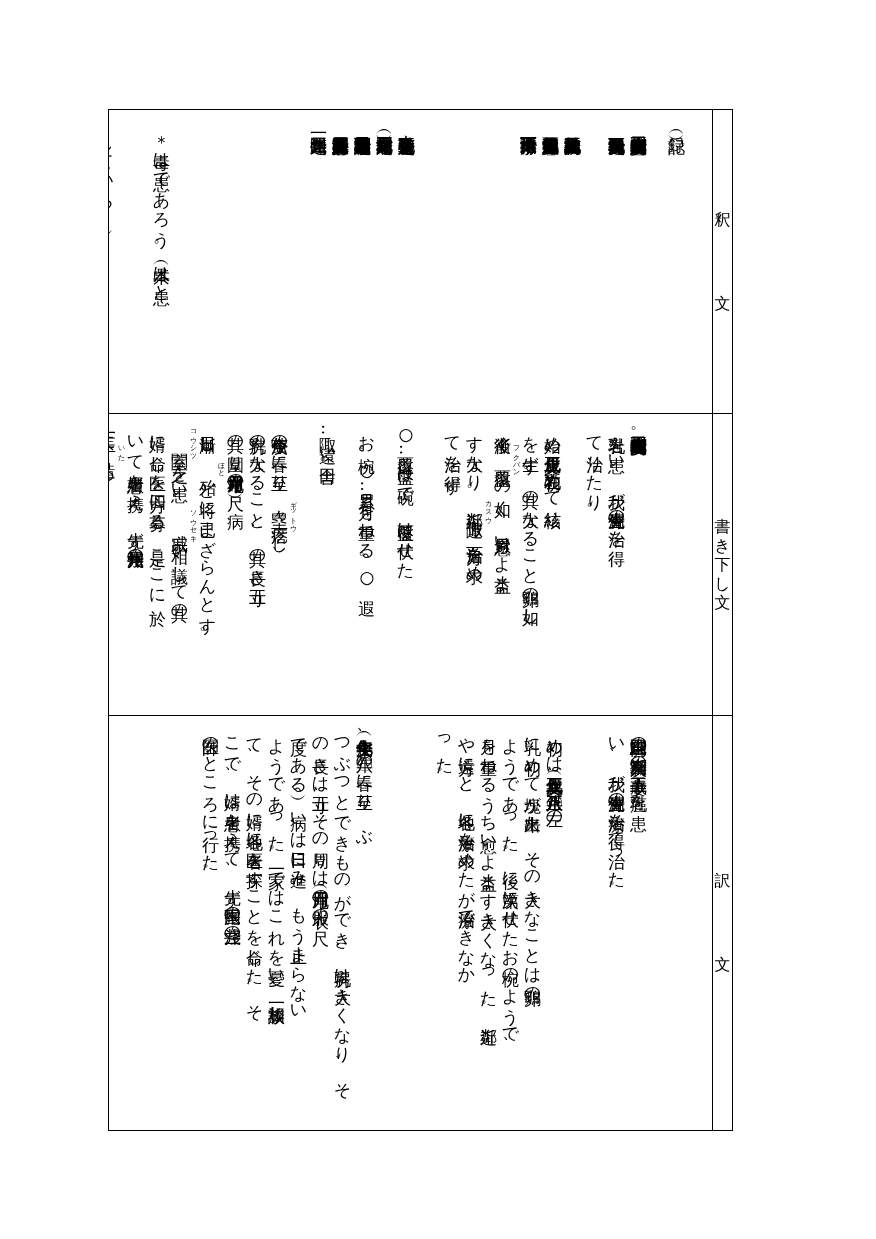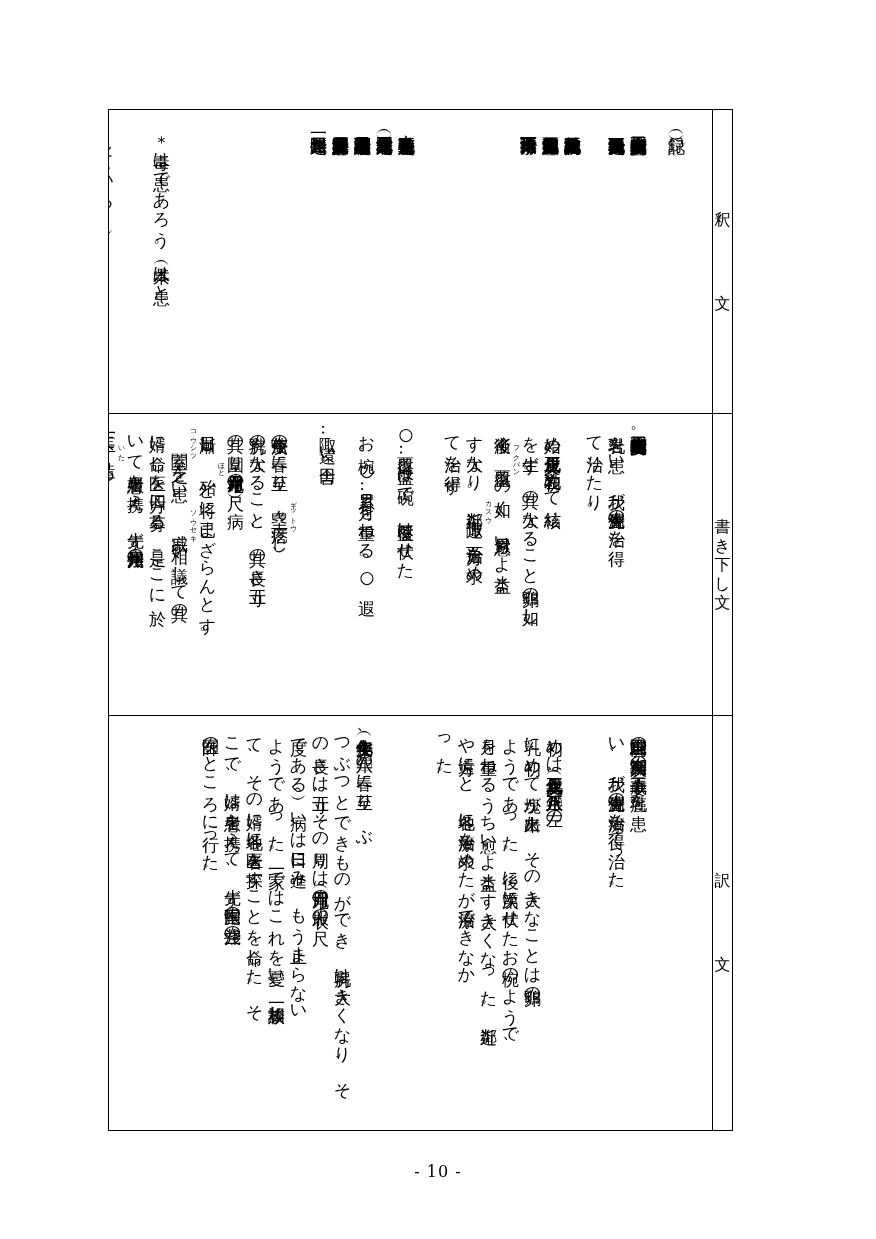--- a/index.html
+++ b/index.html
@@ -185,14 +185,13 @@
             <div class="col">こで、婿は患者を携えて、先ず尾張国の淺井の一</div>
             <div class="col">医師のところに行った。</div>
           </div>
         </div>
         <div class="labelcol spread">
           <div class="labelchar">訳</div>
           <div class="labelchar">文</div>
         </div>
       </div>
     </div>
-  <div class="page-number">- 10 -</div>
 </div>
 
 </body></html>

